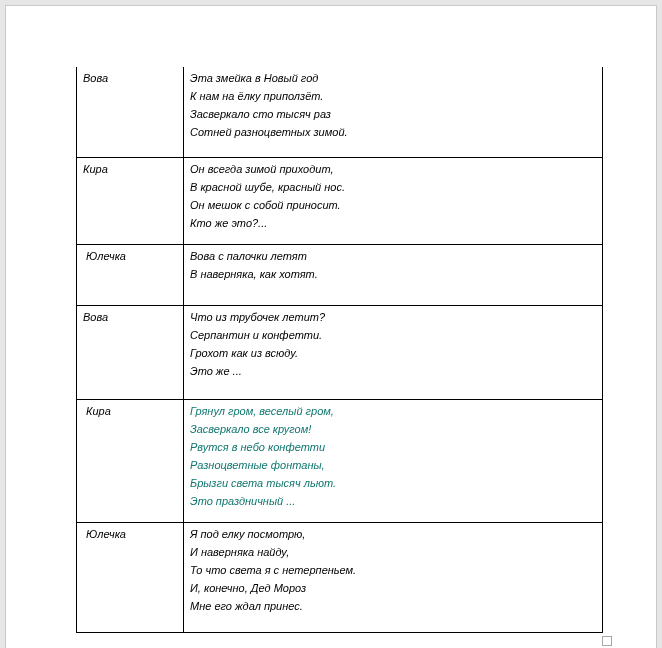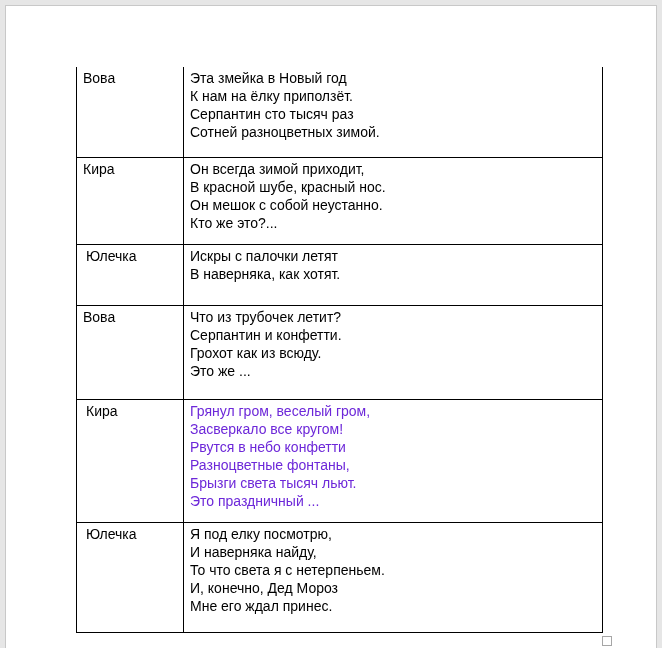--- a/index.html
+++ b/index.html
@@ -27,24 +27,25 @@
     }
     .doc-table {
       position: absolute;
       left: 76px;
       top: 67px;
       border-collapse: collapse;
       table-layout: fixed;
     }
     .doc-table td {
       vertical-align: top;
-      font-size: 14px;
+      font-size: 11px;
       line-height: 18px;
       color: #000;
       padding: 0;
+      font-style: italic;
     }
     .doc-table .speaker {
       width: 106px;
       border-left: 1.5px solid #000;
       border-right: 1px solid #000;
       border-bottom: 1.5px solid #000;
     }
     .doc-table .verse {
       width: 418px;
       border-right: 1.5px solid #000;
@@ -69,21 +70,21 @@
     .row-4 td { height: 122px; }
     .row-5 td { height: 109px; }
 
     .row-0 .name { padding-left: 6px; }
     .row-1 .name { padding-left: 6px; }
     .row-2 .name { padding-left: 9px; }
     .row-3 .name { padding-left: 6px; }
     .row-4 .name { padding-left: 9px; }
     .row-5 .name { padding-left: 9px; }
 
-    .row-4 .verse .line { color: #6d28d9; }
+    .row-4 .verse .line { color: #0f766e; }
 
     .table-resize-handle {
       position: absolute;
       left: 602px;
       top: 636px;
       width: 8px;
       height: 8px;
       border: 1px solid #a6a6a6;
       background: #fff;
       cursor: nwse-resize;
@@ -105,45 +106,45 @@
 <table class="doc-table">
   <tbody>
     <tr class="row-0">
       <td class="speaker">
           <span class="name">Вова</span>
         </td>
       <td class="verse">
           <div class="lines">
         <span class="line">Эта змейка в Новый год</span>
         <span class="line">К нам на ёлку приползёт.</span>
-        <span class="line">Серпантин сто тысяч раз</span>
+        <span class="line">Засверкало сто тысяч раз</span>
         <span class="line">Сотней разноцветных зимой.</span>
       </div>
         </td>
     </tr>
     <tr class="row-1">
       <td class="speaker">
           <span class="name">Кира</span>
         </td>
       <td class="verse">
           <div class="lines">
         <span class="line">Он всегда зимой приходит,</span>
         <span class="line">В красной шубе, красный нос.</span>
-        <span class="line">Он мешок с собой неустанно.</span>
+        <span class="line">Он мешок с собой приносит.</span>
         <span class="line">Кто же это?...</span>
       </div>
         </td>
     </tr>
     <tr class="row-2">
       <td class="speaker">
           <span class="name">Юлечка</span>
         </td>
       <td class="verse">
           <div class="lines">
-        <span class="line">Искры с палочки летят</span>
+        <span class="line">Вова с палочки летят</span>
         <span class="line">В наверняка, как хотят.</span>
       </div>
         </td>
     </tr>
     <tr class="row-3">
       <td class="speaker">
           <span class="name">Вова</span>
         </td>
       <td class="verse">
           <div class="lines">

